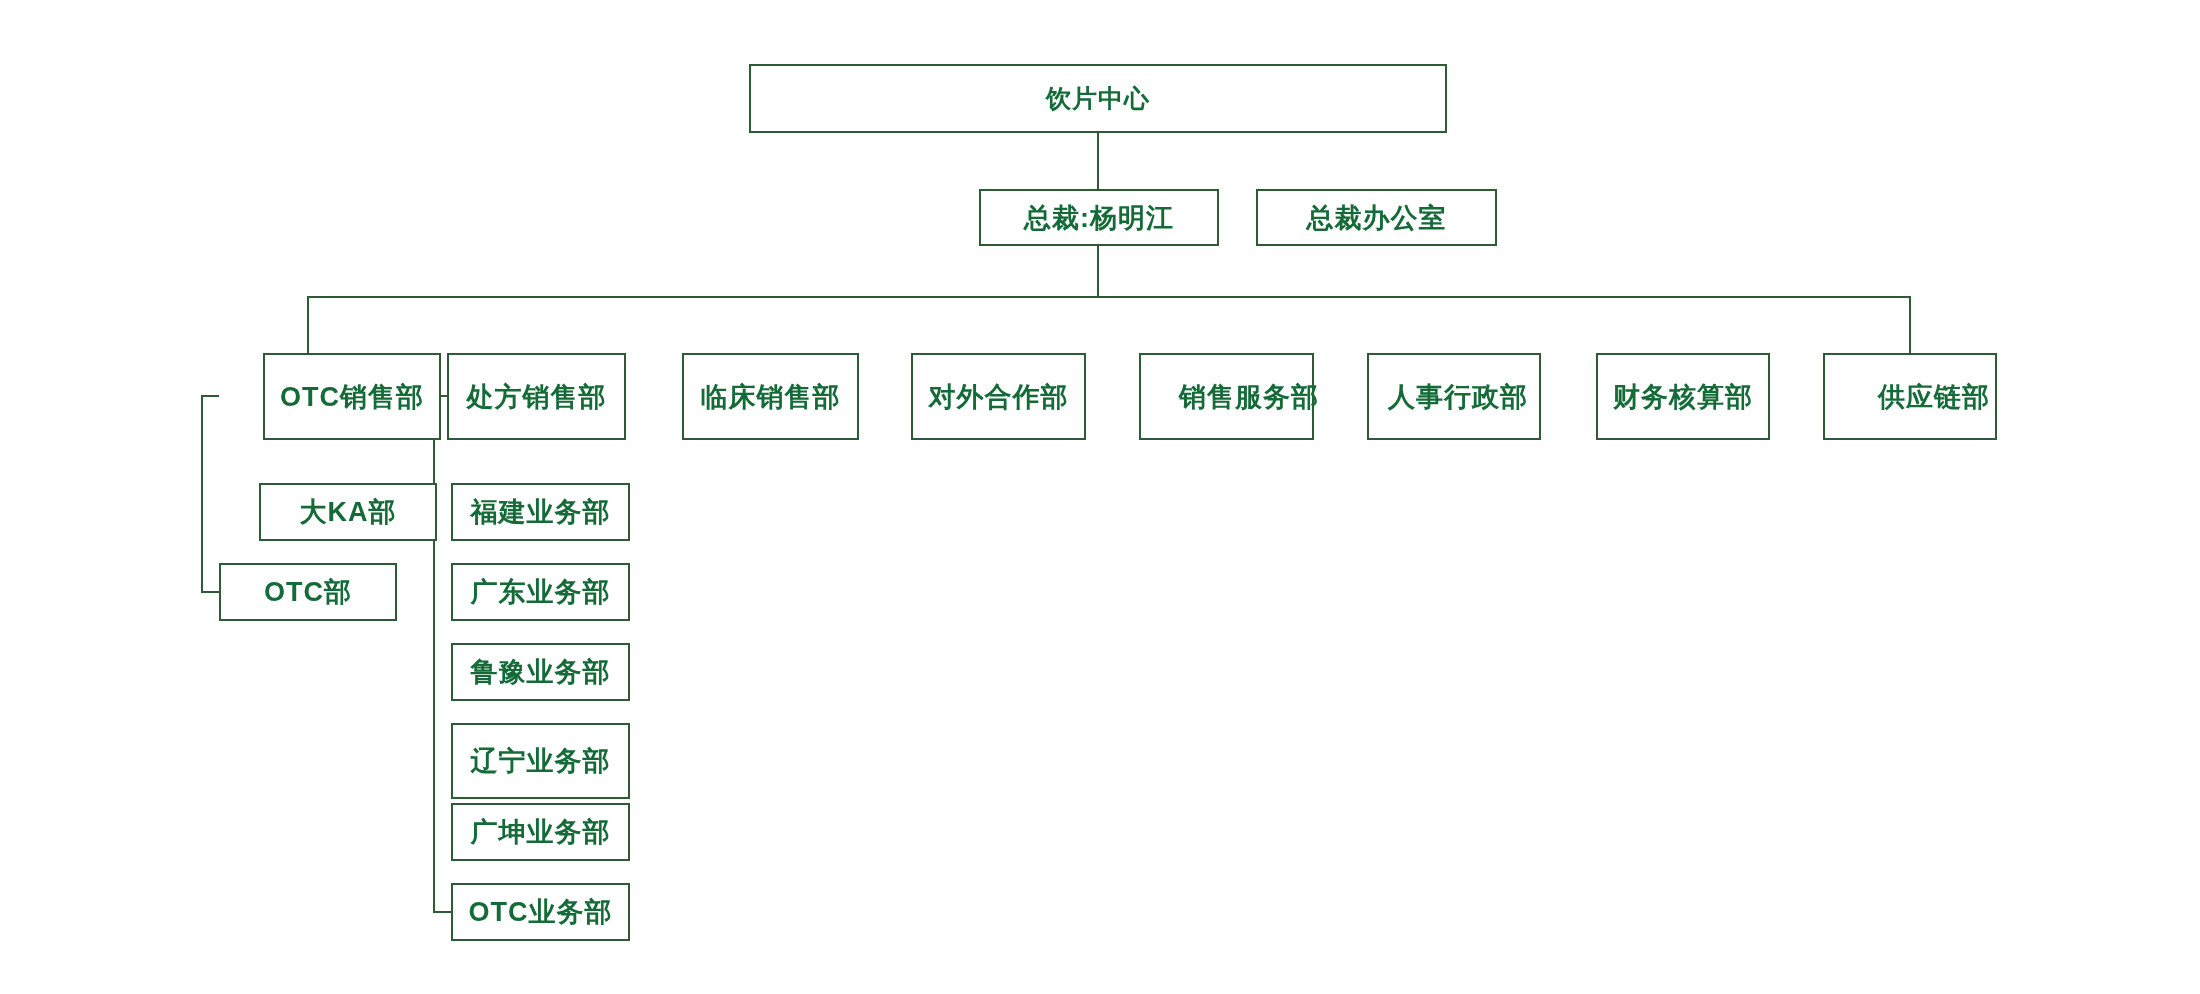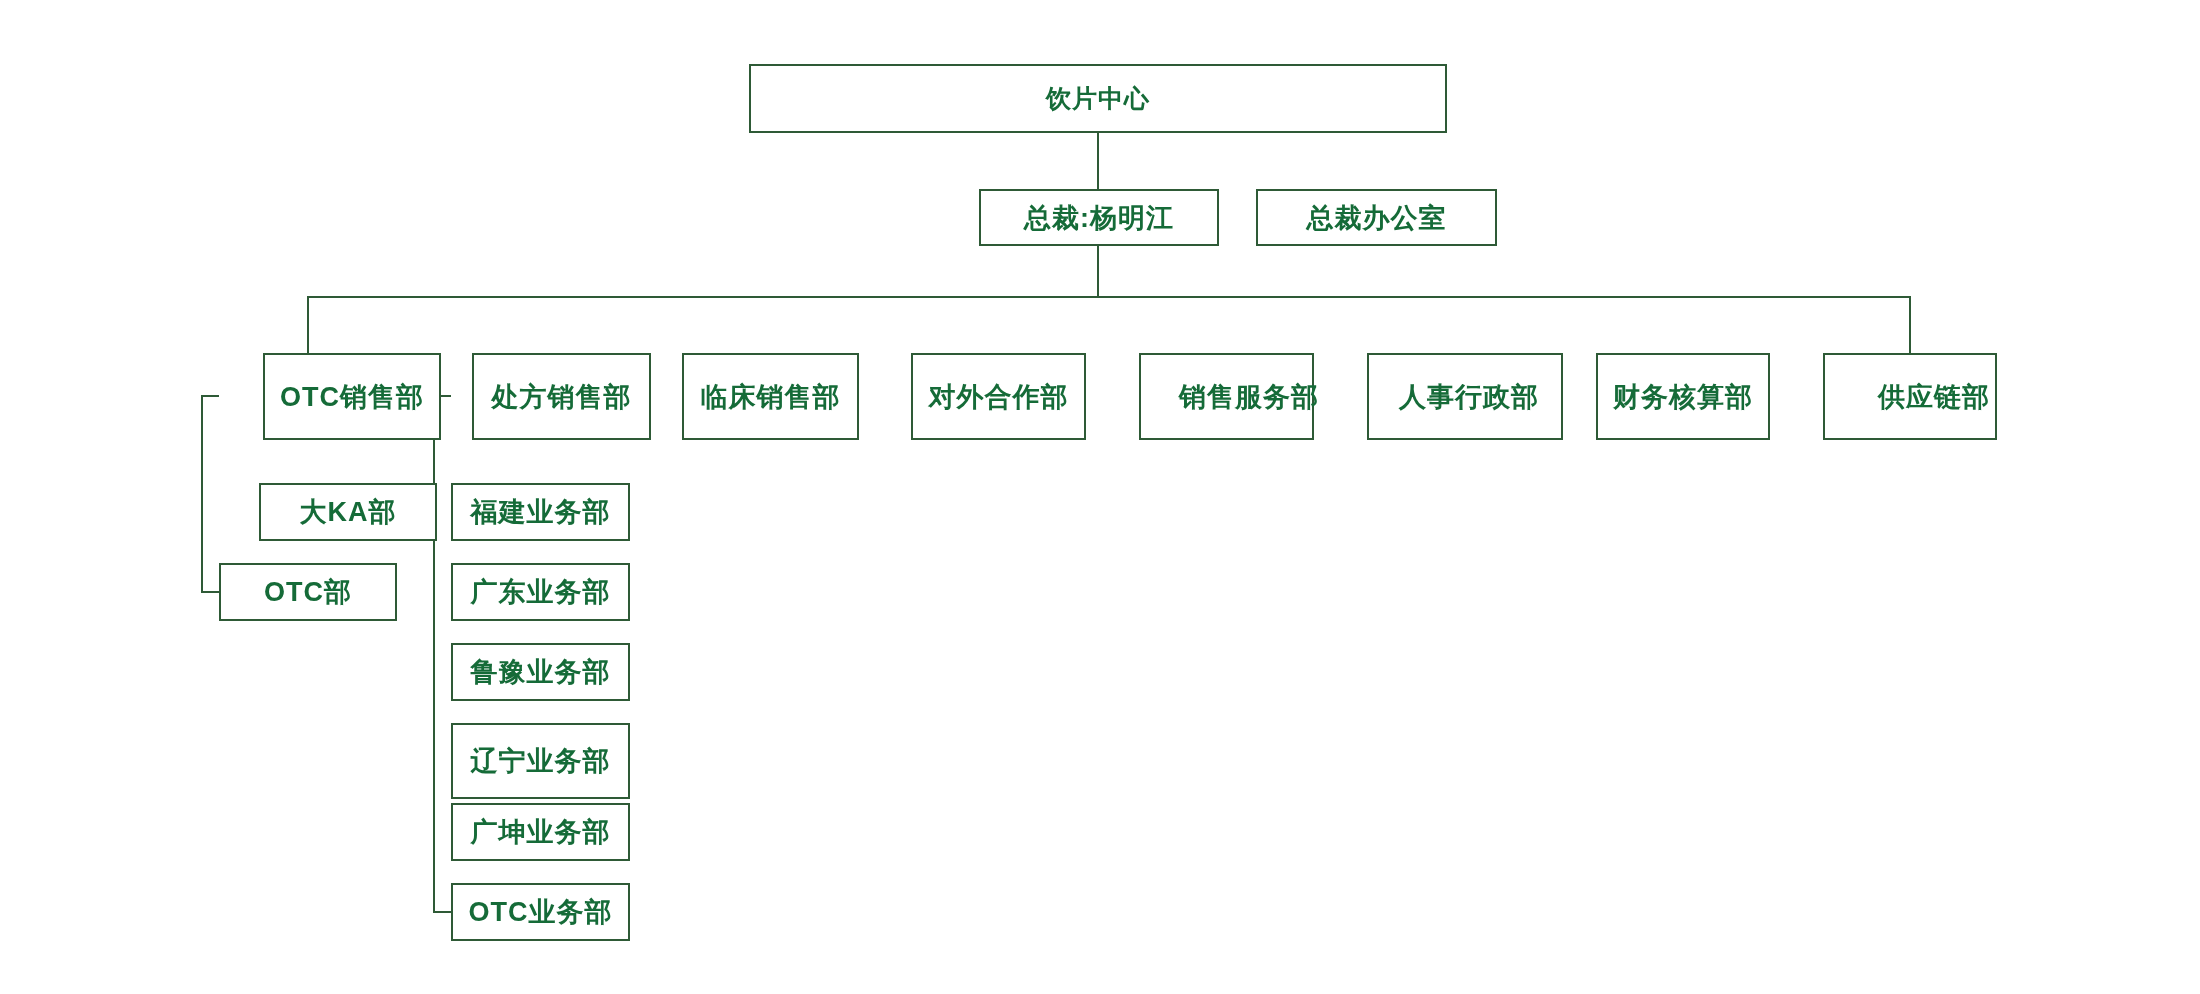--- a/index.html
+++ b/index.html
@@ -45,33 +45,33 @@
   <div class="node" style="left:979px; top:189px; width:240px; height:57px;">
     <span>总裁:杨明江</span>
   </div>
   <div class="node" style="left:1256px; top:189px; width:241px; height:57px;">
     <span>总裁办公室</span>
   </div>
 
   <div class="node" style="left:219px; top:353px; width:178px; height:87px;margin-left:44px;">
     <span>OTC销售部</span>
   </div>
-  <div class="node" style="left:472px; top:353px; width:179px; height:87px;">
+  <div class="node" style="left:447px; top:353px; width:179px; height:87px;">
     <span>处方销售部</span>
   </div>
   <div class="node" style="left:682px; top:353px; width:177px; height:87px;">
     <span>临床销售部</span>
   </div>
   <div class="node" style="left:911px; top:353px; width:175px; height:87px;">
     <span>对外合作部</span>
   </div>
   <div class="node" style="left:1139px; top:353px; width:175px; height:87px;padding-left:45px;">
     <span>销售服务部</span>
   </div>
-  <div class="node" style="left:1367px; top:353px; width:196px; height:87px;padding-left:8px;">
+  <div class="node" style="left:1367px; top:353px; width:174px; height:87px;padding-left:8px;">
     <span>人事行政部</span>
   </div>
   <div class="node" style="left:1596px; top:353px; width:174px; height:87px;">
     <span>财务核算部</span>
   </div>
   <div class="node" style="left:1823px; top:353px; width:174px; height:87px;padding-left:48px;">
     <span>供应链部</span>
   </div>
 
   <div class="node" style="left:219px; top:483px; width:178px; height:58px;margin-left:40px;">

